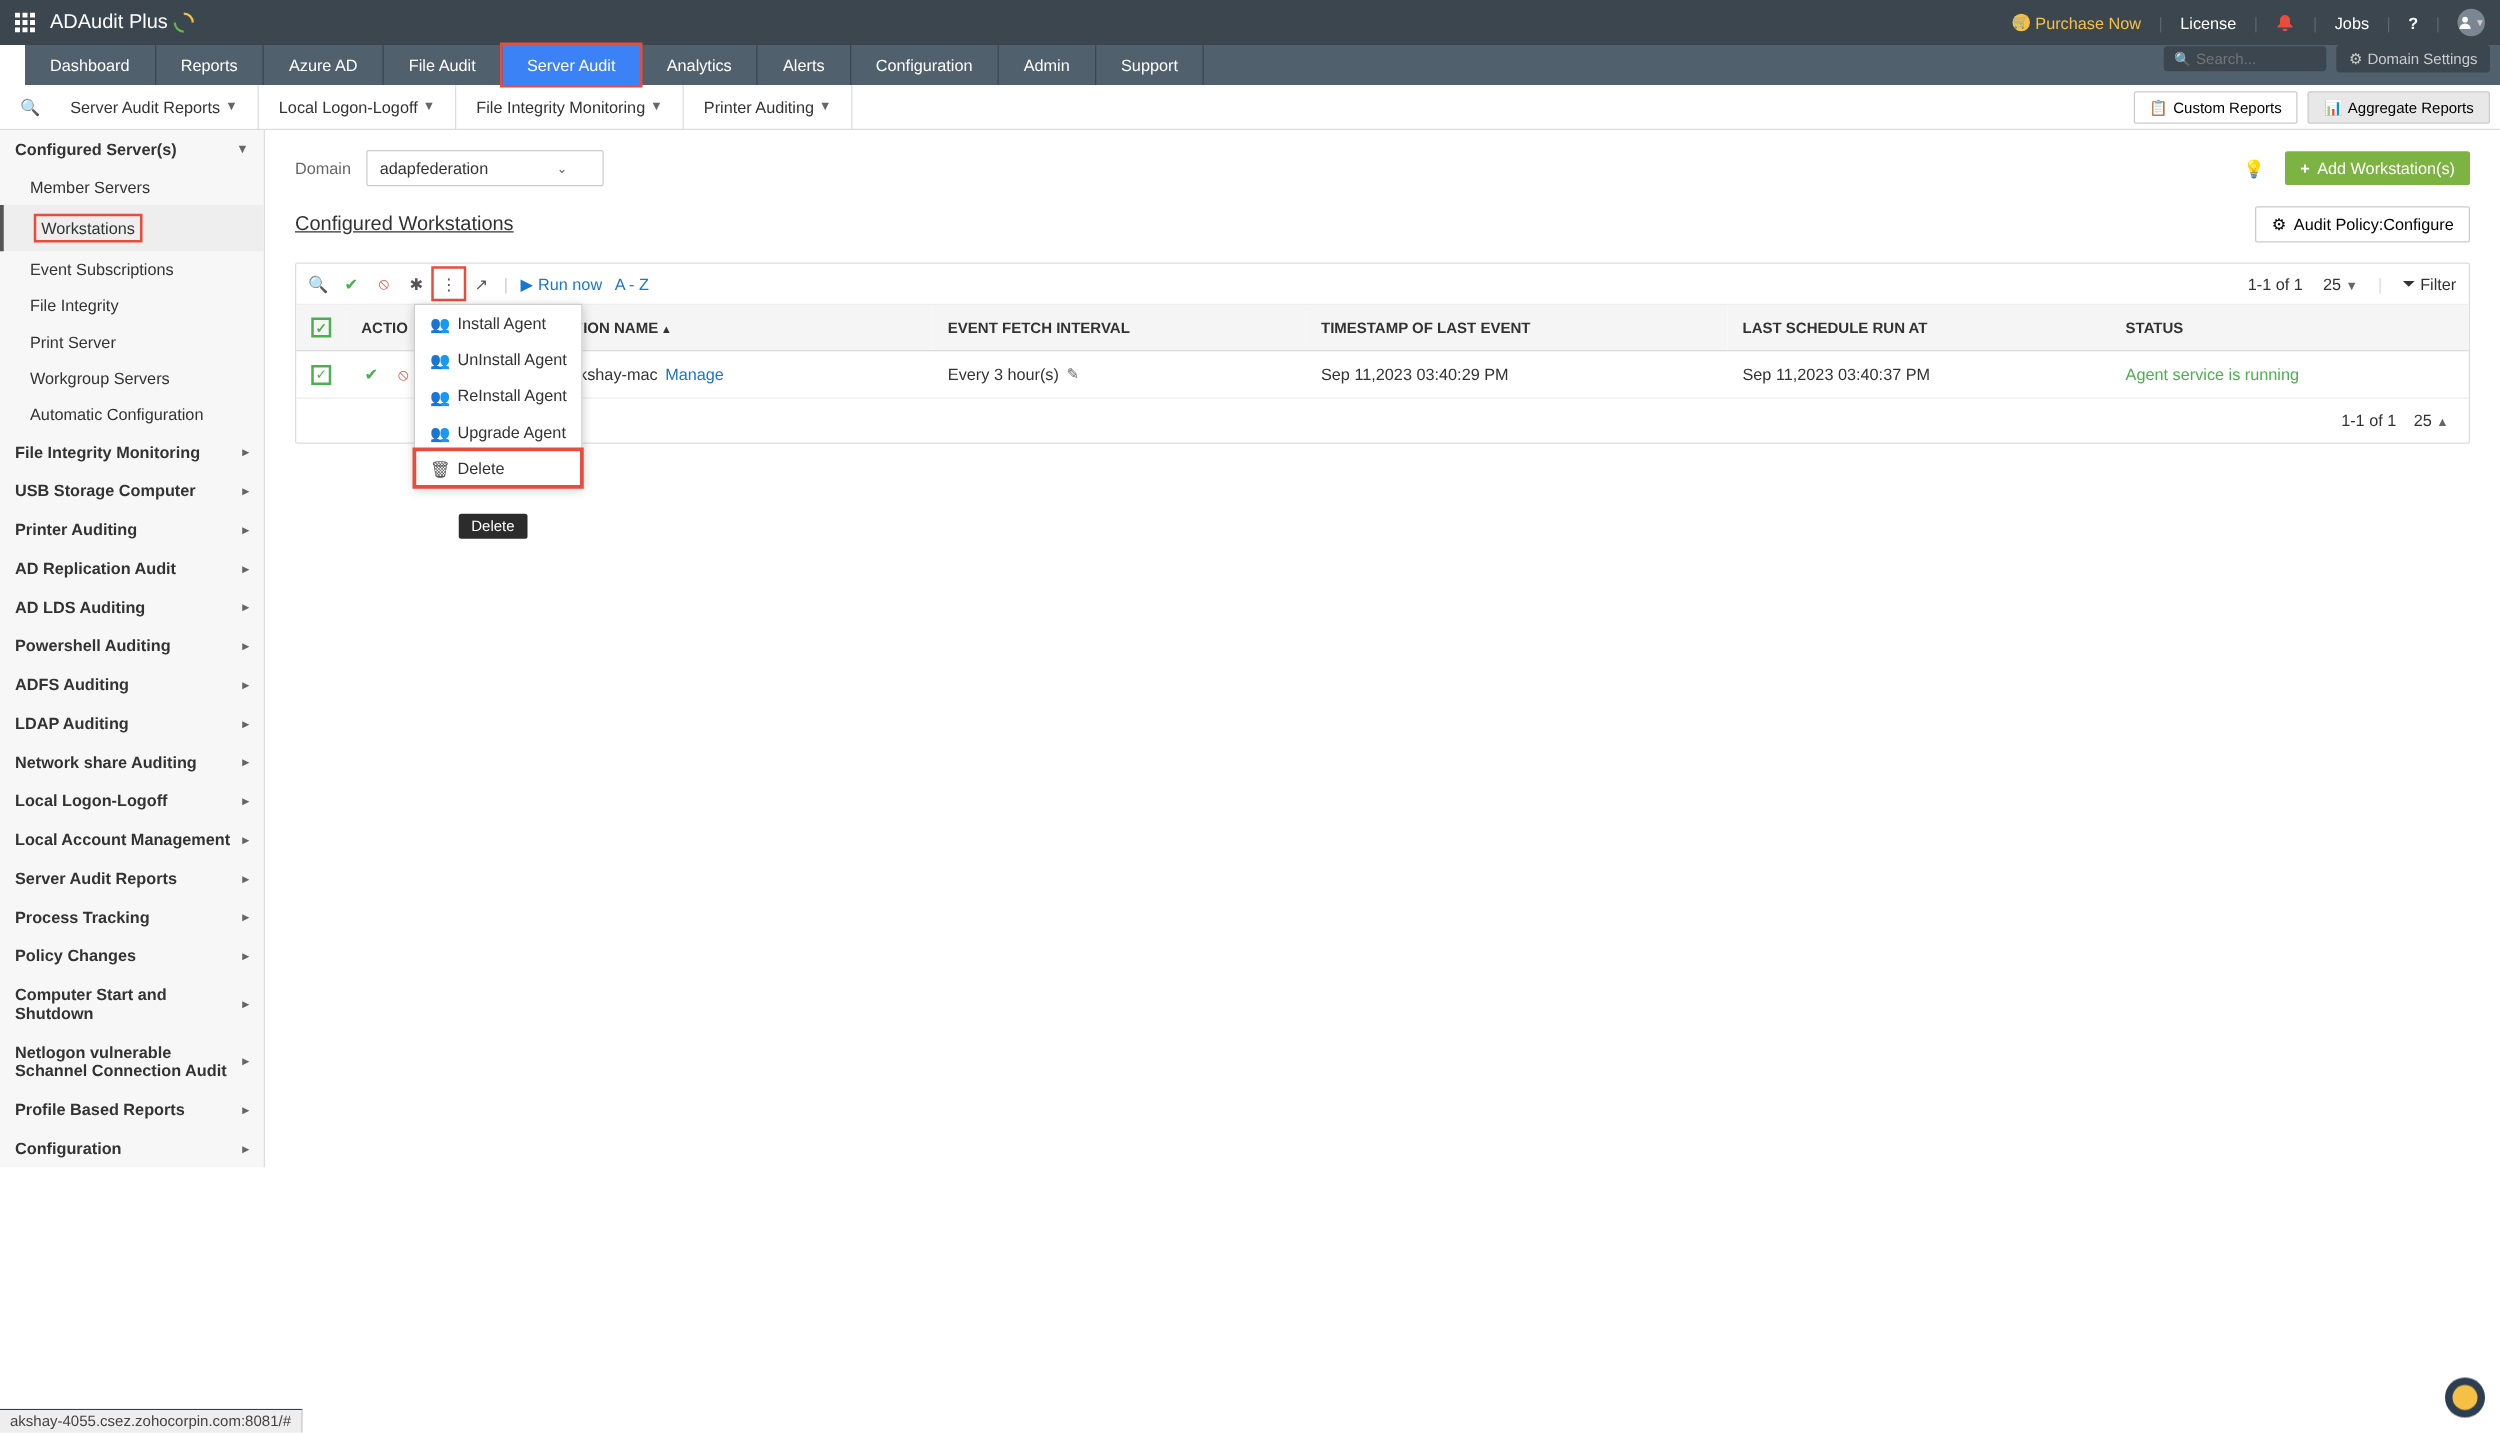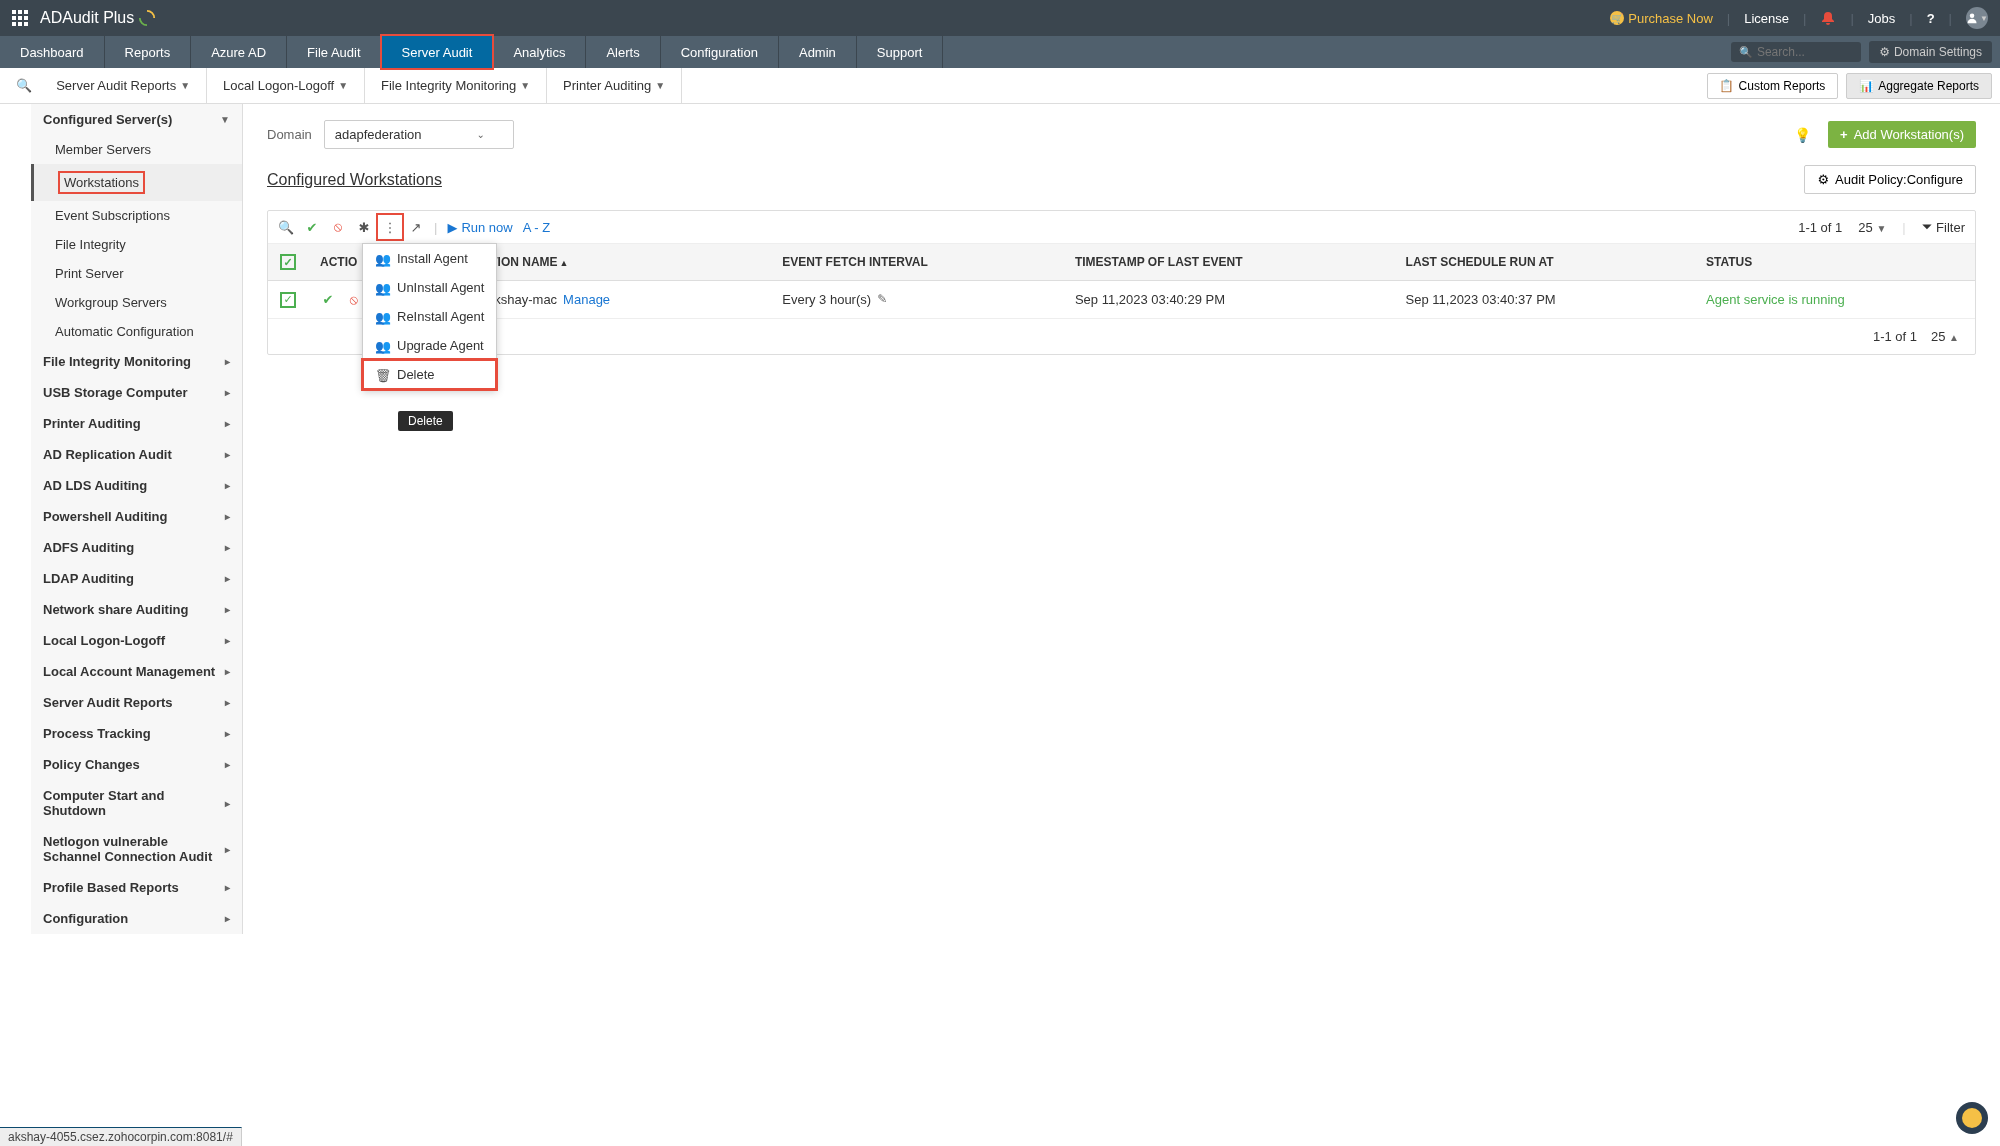--- a/index.html
+++ b/index.html
@@ -7,35 +7,35 @@
 .top-header { background:#3b464f; height:36px; display:flex; align-items:center; padding:0 12px; }
 .app-grid-icon { width:16px; height:16px; fill:#fff; margin-right:12px; cursor:pointer; }
 .app-title { color:#fff; font-size:16px; font-weight:500; display:flex; align-items:center; }
 .app-logo-swirl { width:18px; height:18px; margin-left:4px; }
 .top-right { margin-left:auto; display:flex; align-items:center; gap:14px; }
 .purchase-link { color:#f5c046; font-size:13px; display:flex; align-items:center; gap:4px; cursor:pointer; }
 .top-link { color:#fff; font-size:13px; cursor:pointer; }
 .top-sep { color:#5a6570; }
 .bell-icon { width:16px; height:16px; fill:#e74c3c; cursor:pointer; }
 .avatar-icon { width:22px; height:22px; border-radius:50%; background:#7a8691; display:flex; align-items:center; justify-content:center; cursor:pointer; }
-.main-nav { background:#50606d; height:32px; display:flex; align-items:center; }
+.main-nav { background:#50606d; height:32px; display:flex; align-items:flex-start;margin-left:20px; }
 .nav-tab { color:#fff; padding:0 20px; height:32px; display:flex; align-items:center; font-size:13px; cursor:pointer; border-right:1px solid #3b464f; position:relative; }
-.nav-tab.active { background:#0369a1; }
+.nav-tab.active { background:#3b82f6; }
 .nav-highlight { border:2px solid #e74c3c; position:absolute; inset:-2px; pointer-events:none; }
 .nav-right { margin-left:auto; display:flex; align-items:center; gap:8px; padding-right:8px; }
 .search-box { background:#3b464f; border-radius:3px; padding:3px 8px; display:flex; align-items:center; width:130px; }
 .search-box input { background:transparent; border:none; color:#aaa; font-size:12px; outline:none; width:100%; }
 .domain-settings-btn { background:#3b464f; color:#ccc; padding:4px 10px; border-radius:3px; font-size:12px; cursor:pointer; display:flex; align-items:center; gap:4px; border:none; }
 .sub-nav { height:36px; border-bottom:1px solid #ddd; display:flex; align-items:center; padding:0 8px; background:#fff; }
 .sub-nav-item { padding:0 16px; height:36px; display:flex; align-items:center; font-size:13px; color:#333; cursor:pointer; border-right:1px solid #ddd; }
 .sub-nav-right { margin-left:auto; display:flex; gap:8px; }
 .custom-reports-btn { border:1px solid #ccc; background:#fff; padding:5px 12px; font-size:12px; cursor:pointer; display:flex; align-items:center; gap:4px; border-radius:2px; }
 .aggregate-btn { background:#e8e8e8; border:1px solid #ccc; padding:5px 12px; font-size:12px; cursor:pointer; display:flex; align-items:center; gap:4px; border-radius:2px; }
 .body-wrap { display:flex; }
-.sidebar { width:212px; background:#f7f7f7; border-right:1px solid #ddd; min-height:740px;margin-left:31px; }
+.sidebar { width:212px; background:#f7f7f7; border-right:1px solid #ddd; min-height:740px; }
 .side-header { padding:8px 12px; font-weight:600; display:flex; justify-content:space-between; align-items:center; cursor:pointer; }
 .side-item { padding:7px 12px 7px 24px; cursor:pointer; color:#333; font-size:13px; }
 .side-item.active { background:#eee; border-left:3px solid #555; position:relative; }
 .side-group { padding:8px 12px; font-weight:600; display:flex; justify-content:space-between; align-items:center; cursor:pointer; font-size:13px; }
 .caret { font-size:10px; color:#666; }
 .content { flex:1; padding:16px 24px; }
 .page-title { font-size:20px; font-weight:600; margin-bottom:18px; }
 .toolbar-row { display:flex; align-items:center; gap:12px; margin-bottom:16px; }
 .domain-label { color:#666;text-align:right; }
 .domain-select { border:1px solid #ccc; padding:6px 28px 6px 10px; background:#fff; position:relative; display:inline-flex; align-items:center; width:190px; justify-content:space-between; cursor:pointer; border-radius:2px; }

